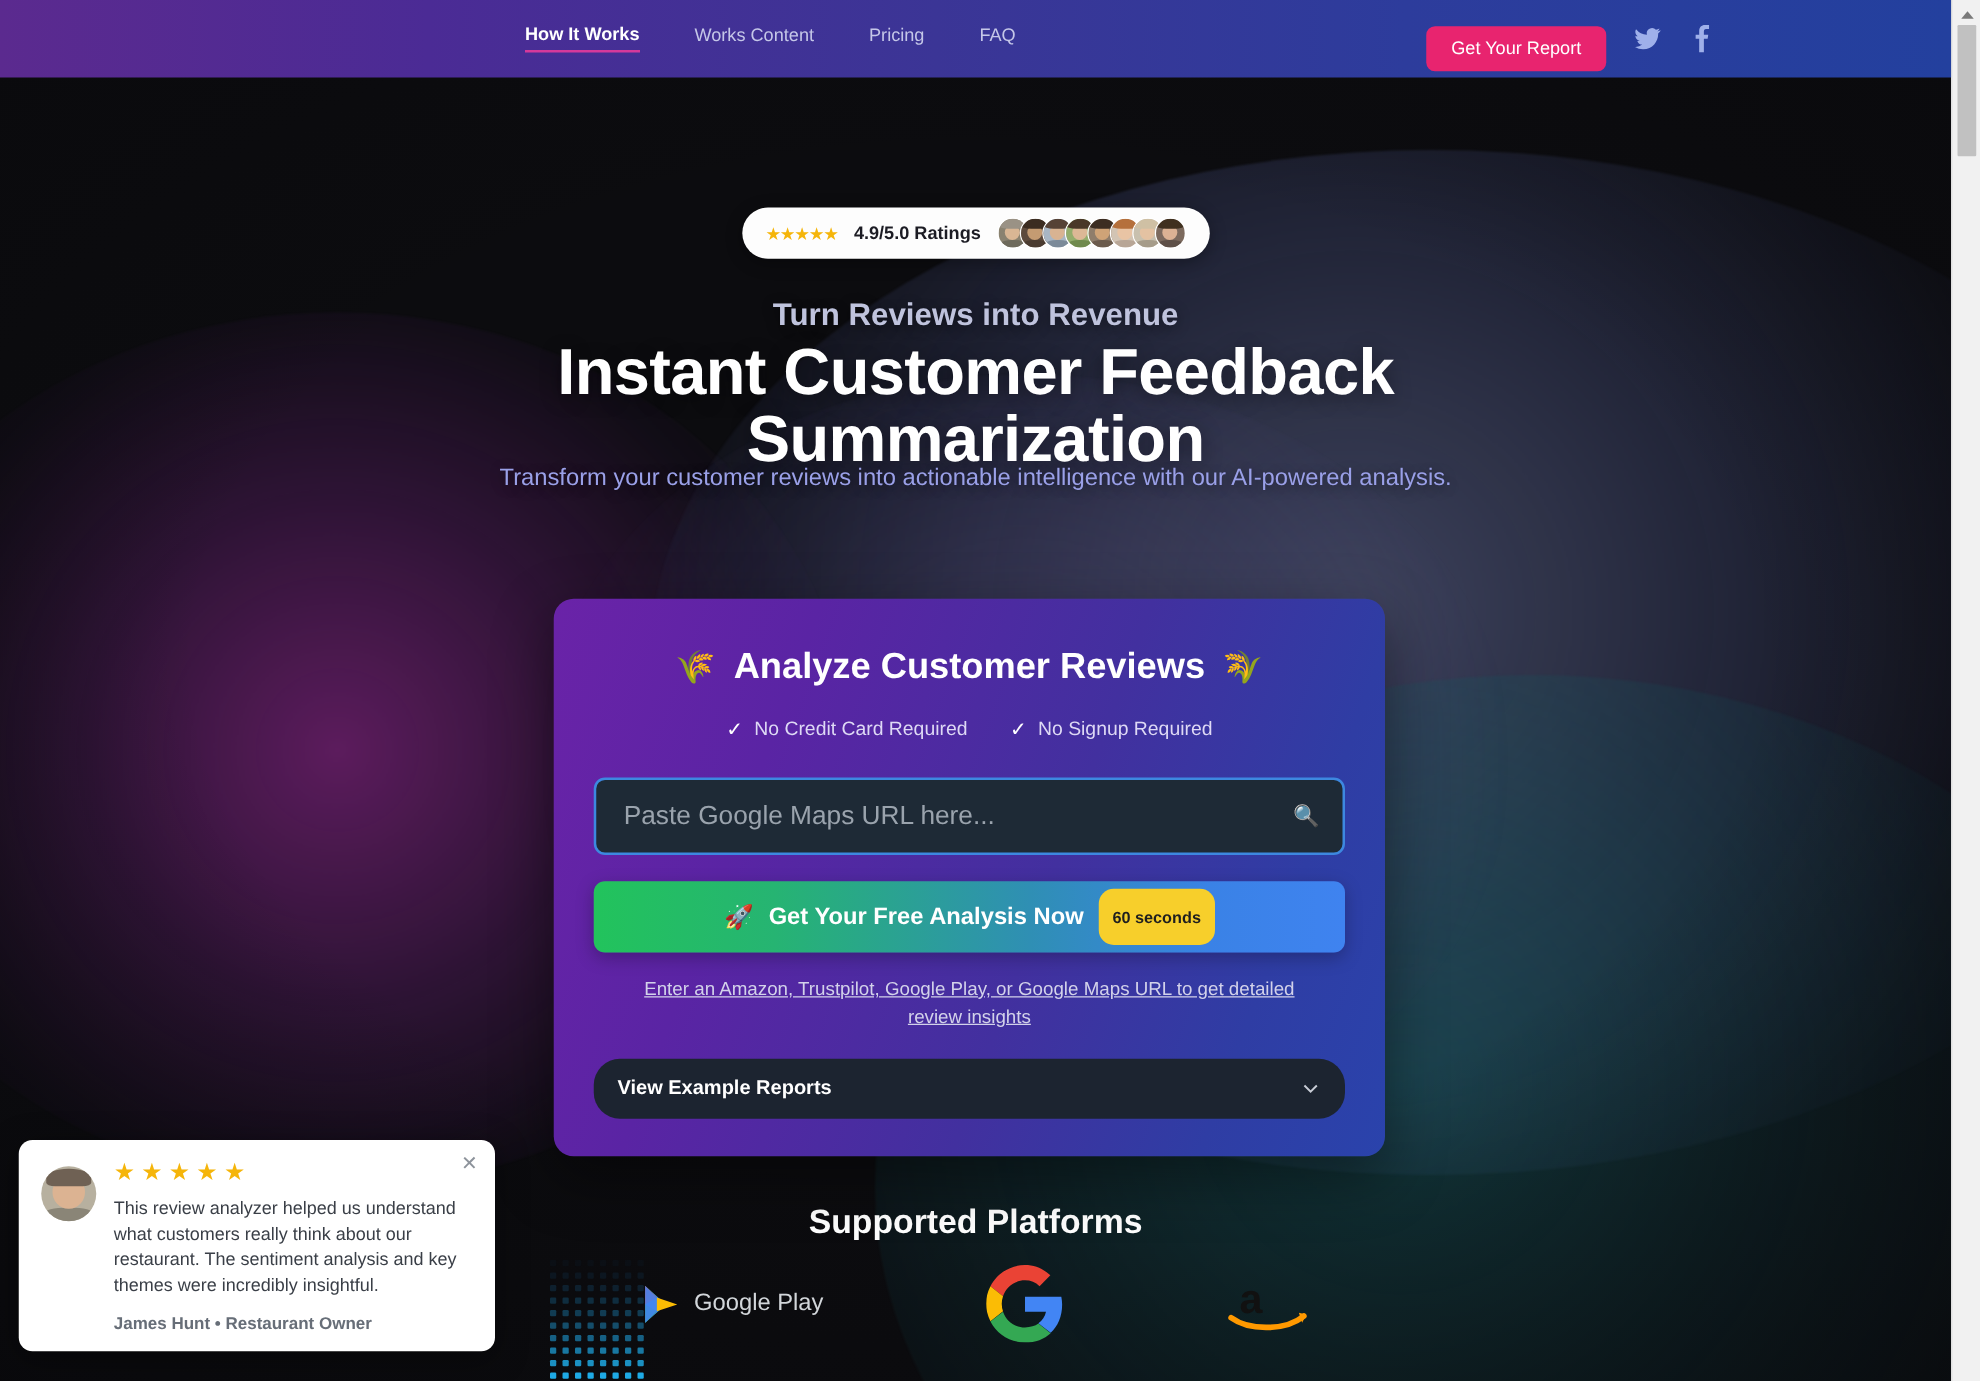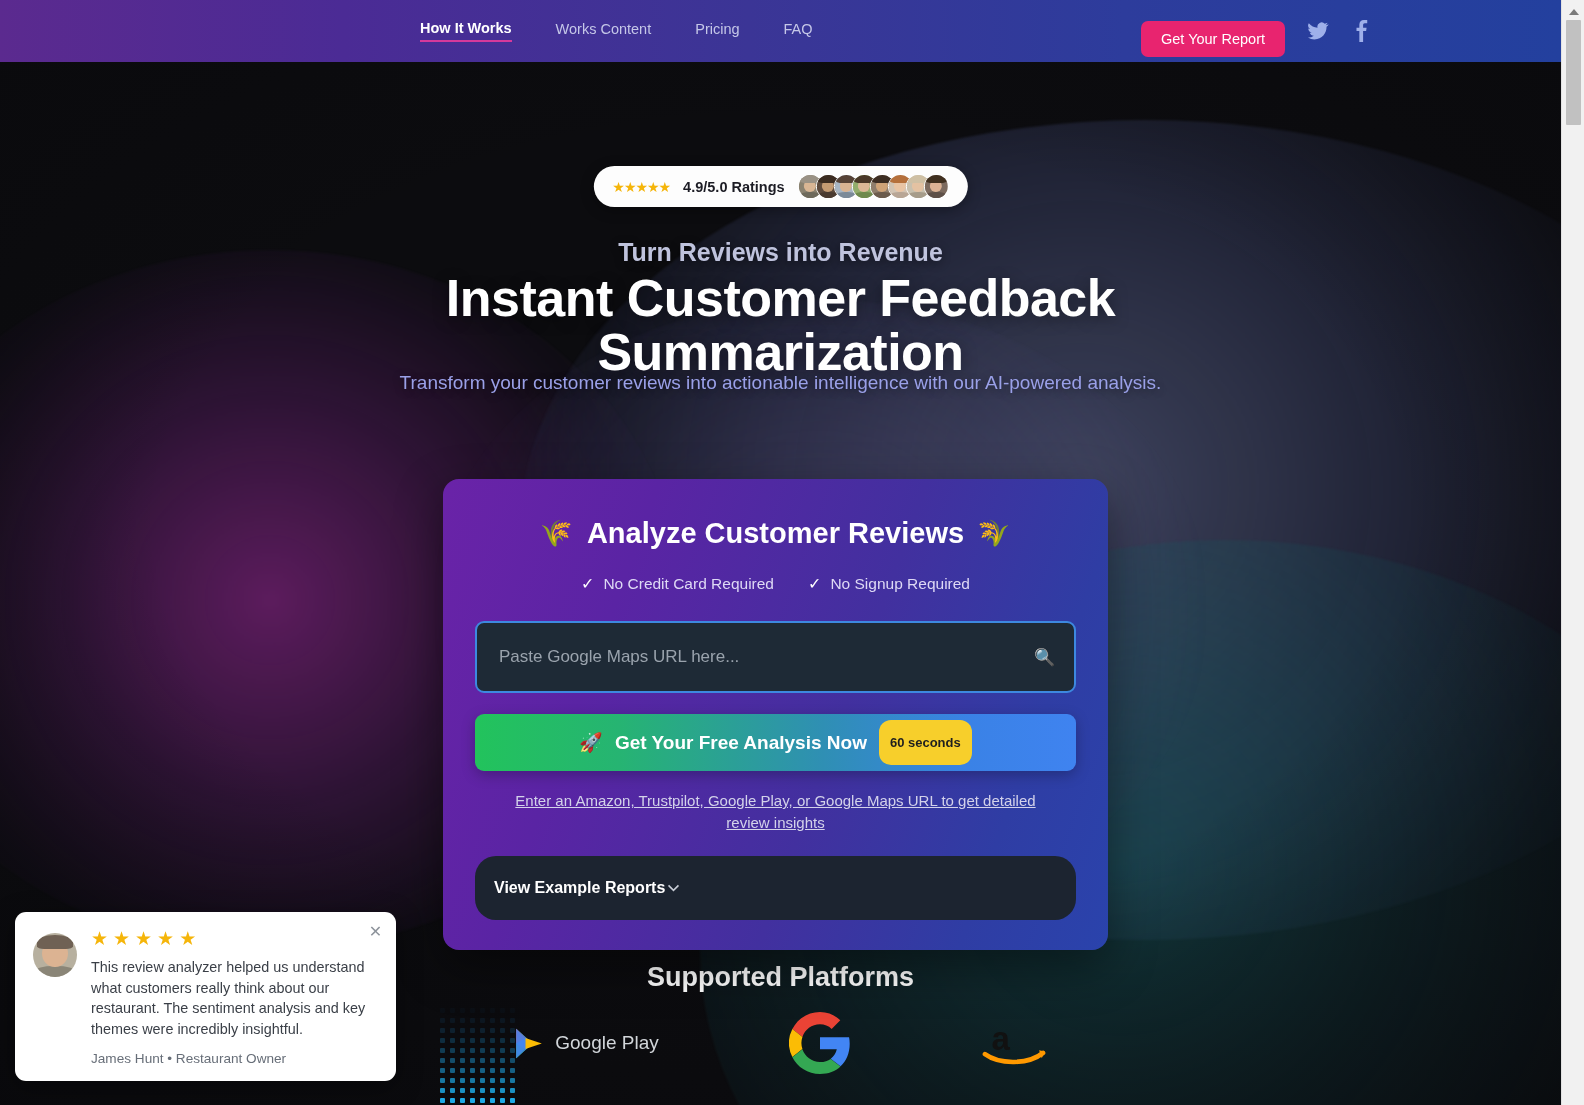--- a/index.html
+++ b/index.html
@@ -286,26 +286,26 @@
   }
   .benefit { display: flex; align-items: center; gap: 9px; white-space: nowrap; }
   .check { color: #ffffff; font-size: 16px; }
 
   #url-input-wrap {
     position: relative;
     margin-top: 28px;
   }
   #url-input {
     width: 100%;
-    height: 72px;
+    height: 62px;
     background: #1e2a36;
     border: 2px solid #3d88e0;
     border-radius: 9px;
     padding: 0 52px 0 22px;
-    font-size: 17px;
+    font-size: 21px;
     font-family: inherit;
     color: #e6e9ee;
     outline: none;
   }
   #url-input::placeholder { color: #9aa3ad; }
   #search-icon {
     position: absolute;
     right: 20px; top: 50%;
     transform: translateY(-50%);
     font-size: 17px;
@@ -346,25 +346,26 @@
     text-align: center;
     font-size: 15px;
     line-height: 1.45;
     color: #d3d2ea;
     padding: 0 18px;
     text-decoration: underline;
   }
 
   #accordion {
     margin-top: 22px;
-    height: 64px;
+    height: 48px;
     background: #1c2430;
     border-radius: 21px;
     display: flex;
     align-items: center;
+    justify-content: space-between;
     padding: 0 19px;
     cursor: pointer;
   }
   #accordion-label {
     color: #ffffff;
     font-weight: bold;
     font-size: 16px;
   }
   #chevron-down-icon { width: 17px; height: 17px; stroke: #c8cdd6; stroke-width: 2.2; fill: none; }
 
@@ -445,20 +446,21 @@
   }
   #testimonial-quote {
     color: #3a3f47;
     font-size: 14.4px;
     line-height: 1.44;
   }
   #testimonial-author {
     margin-top: 11px;
     color: #676e78;
     font-size: 13.6px;
+    font-weight: bold;
   }
   #testimonial-close {
     position: absolute;
     right: 12px; top: 11px;
     width: 17px; height: 17px;
     color: #8d939b;
     font-size: 16px;
     line-height: 17px;
     text-align: center;
     cursor: pointer;

